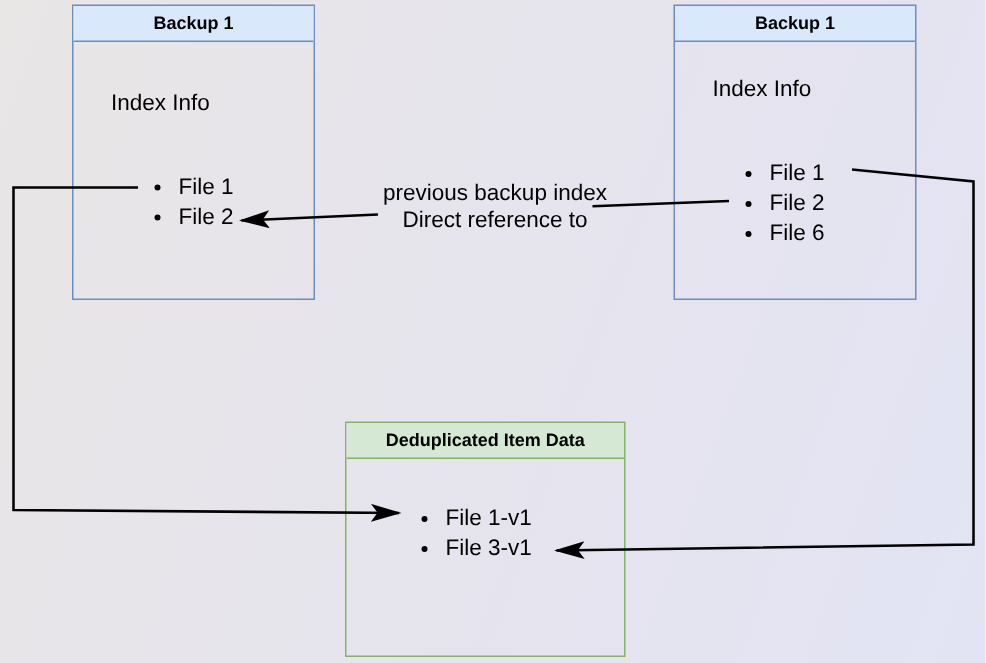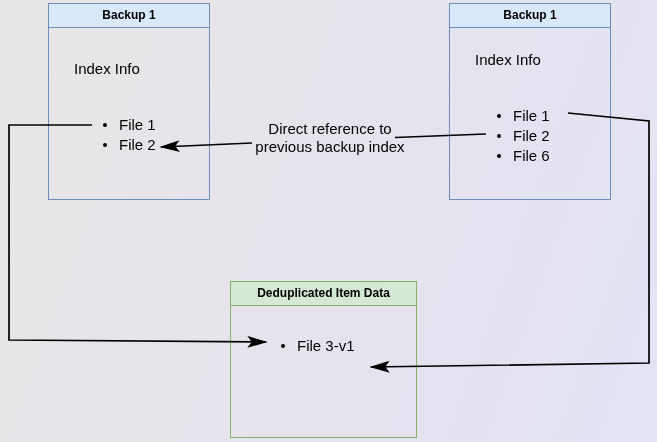--- a/index.html
+++ b/index.html
@@ -124,28 +124,32 @@
     </div>
   </div>
 
   <div class="node green" id="dedup">
     <div class="node-header">
       <span>Deduplicated Item Data</span>
     </div>
     <div class="file-list">
       <div class="file-row">
         <span class="dot"></span>
+        <span class="file-label">File 1-v1</span>
+      </div>
+      <div class="file-row">
+        <span class="dot"></span>
         <span class="file-label">File 3-v1</span>
       </div>
     </div>
   </div>
 
   <div class="annotation">
+    <span>previous backup index</span>
     <span>Direct reference to</span>
-    <span>previous backup index</span>
   </div>
 
   <svg class="connectors" viewBox="0 0 657 442" xmlns="http://www.w3.org/2000/svg">
     <defs>
       <marker id="arrow" viewBox="0 0 12 7" refX="11" refY="3.5" markerWidth="12" markerHeight="7" orient="auto" markerUnits="strokeWidth">
         <path d="M0,0 L12,3.5 L0,7 L2.6,3.5 Z" fill="#000"></path>
       </marker>
     </defs>
 
     <polyline points="92,125 9,125 9,340 266,342" fill="none" stroke="#000" stroke-width="1.7" marker-end="url(#arrow)"></polyline>

